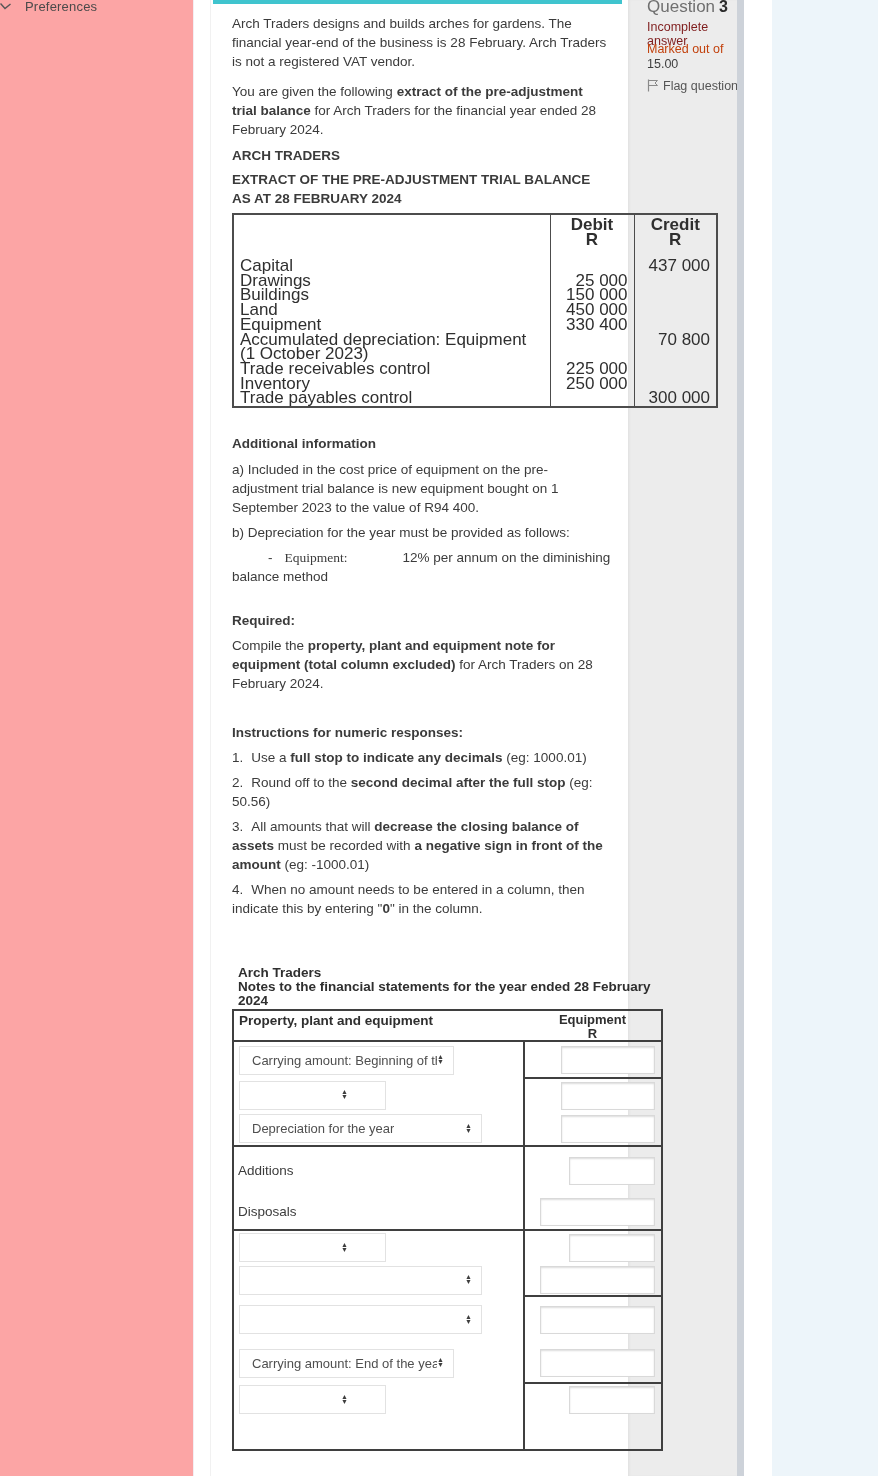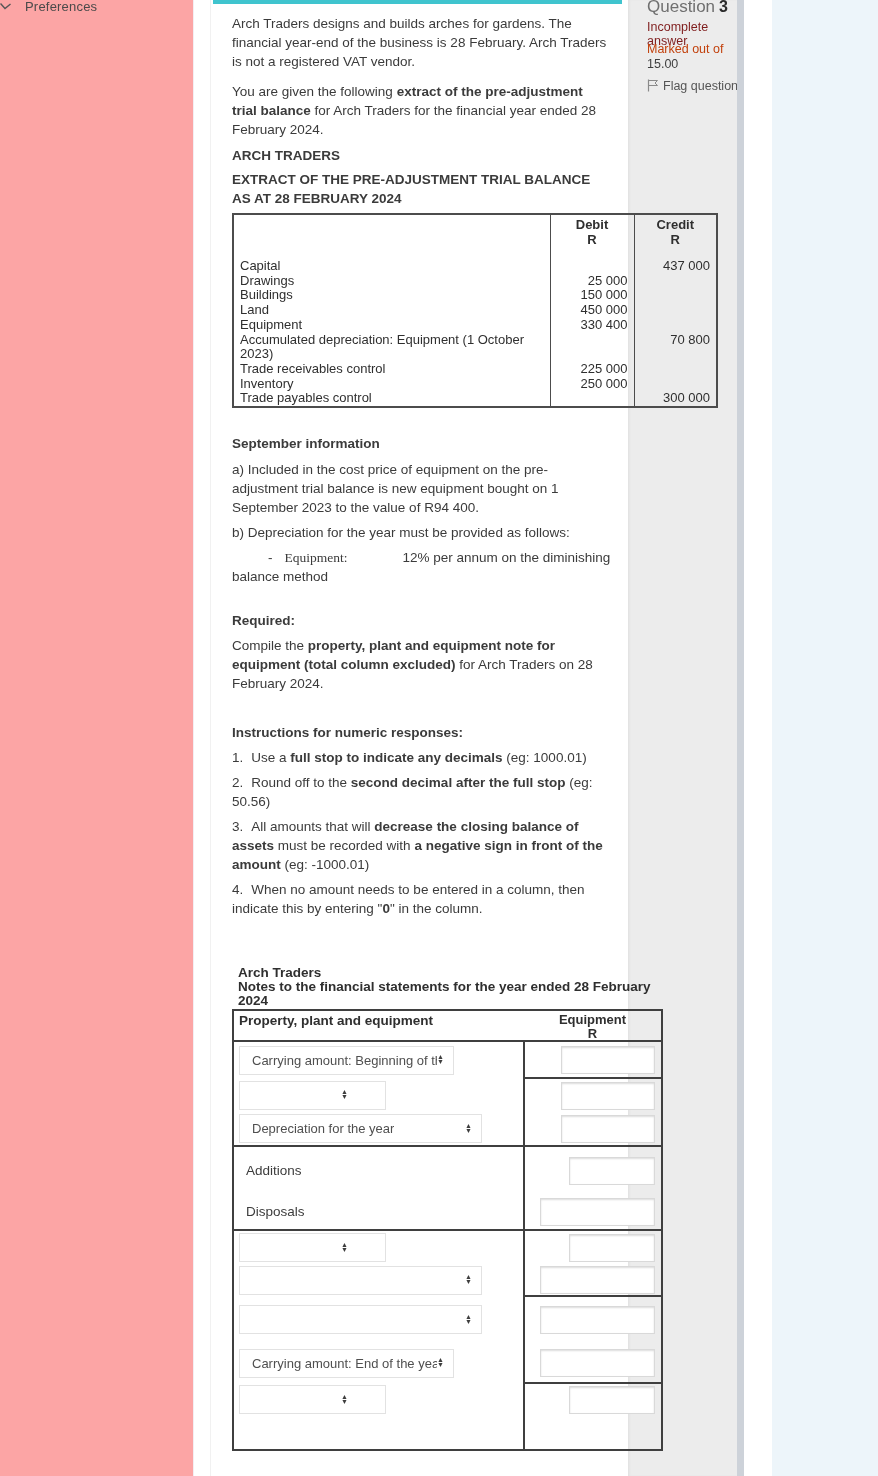--- a/index.html
+++ b/index.html
@@ -38,21 +38,21 @@
   .mb25 { margin-bottom:25px !important; }
   .mb30 { margin-bottom:30px !important; }
   .mb48 { margin-bottom:48px !important; }
   .dash-line { width:390px !important; }
   .dash-line .d1 { margin-left:36px; }
   .dash-line .d2 { margin-left:12px;font-family:Liberation Serif, serif; }
   .dash-line .d3 { margin-left:55px; }
   .inum { margin-right:8px; }
 
   
-  table.tb { border-collapse:collapse; width:484px; margin:5px 0 26px; table-layout:fixed; font-size:13px; color:#2f2f2f; border:2px solid #4c4c4c; background:transparent; }
+  table.tb { border-collapse:collapse; width:484px; margin:5px 0 26px; table-layout:fixed; font-size:17px; color:#2f2f2f; border:2px solid #4c4c4c; background:transparent; }
   table.tb td, table.tb th { padding:0 6px; vertical-align:top; line-height:14.7px; font-weight:normal; }
   table.tb td:nth-child(1), table.tb th:nth-child(1) { border-right:1px solid #4c4c4c; }
   table.tb td:nth-child(2), table.tb th:nth-child(2) { border-right:1px solid #4c4c4c; }
   table.tb thead th { text-align:center; font-weight:bold; padding-top:3px; line-height:14.5px; }
   table.tb .amt { text-align:right; }
   table.tb tr.sp td { height:12px; }
 
   
   .nt-title { font-size:13.5px; font-weight:bold; line-height:14px; margin-left:6px; color:#2f2f2f; width:430px; }
   table.nt { border-collapse:collapse; width:429px; table-layout:fixed; font-size:13px; color:#2f2f2f; border:2px solid #3f3f3f; margin-top:1px; background:transparent; }
@@ -65,21 +65,21 @@
   tr.r1 td.R, tr.r7 td.R, tr.r9 td.R { border-bottom:2px solid #3f3f3f; }
   tr.r3 td, tr.r5 td { border-bottom:2px solid #3f3f3f; }
 
   .sel { display:flex; align-items:center; justify-content:space-between; background:#fff; border:1px solid #e2e2e2; height:29px; margin-left:5px; color:#4f4f4f; font-size:13px; padding:0 9px 0 12px; cursor:pointer; }
   .sel.xl { width:215px; }
   .sel.lg { width:243px; }
   .sel.sm { width:147px; }
   .sel.sm .arrow { margin-right:28px; }
   .sel .txt { white-space:nowrap; overflow:hidden; }
   .arrow { display:flex; flex-direction:column; align-items:center; font-size:7px; line-height:4.6px; color:#3d3d3d; }
-  .lab { font-size:13.5px; color:#3c3c3c; padding-left:12px; }
+  .lab { font-size:13.5px; color:#3c3c3c; padding-left:4px; }
 
   input.inp { display:block; background:#fff; border:1px solid #d9d9d9; box-shadow:inset 0 1px 2px rgba(0,0,0,0.14); height:28px; outline:none; font-size:13px; padding:0 5px; }
   .w-std { width:94px; margin-left:36px; }
   .w-nar { width:86px; margin-left:44px; }
   .w-wide { width:115px; margin-left:15px; }
 </style>
 </head>
 <body>
 
 <div id="page">
@@ -184,21 +184,21 @@
             <td class="amt"></td>
           </tr>
         <tr>
             <td>Trade payables control</td>
             <td class="amt"></td>
             <td class="amt">300 000</td>
           </tr>
       </tbody>
     </table>
 
-    <h3 class="mb7">September information</h3>
+    <h3 class="mb7">Additional information</h3>
     <p class="mb6">a) Included in the cost price of equipment on the pre-adjustment trial balance is new equipment bought on 1 September 2023 to the value of R94 400.</p>
     <p class="mb6">b) Depreciation for the year must be provided as follows:</p>
     <p class="dash-line mb25"><span class="d1">-</span><span class="d2">Equipment:</span><span class="d3">12% per annum on the diminishing balance method</span></p>
 
     <h3 class="mb6">Required:</h3>
     <p class="mb30"><span>Compile the </span><b>property, plant and equipment note for equipment (total column excluded)</b><span> for Arch Traders on 28 February 2024.</span></p>
 
     <h3 class="mb6">Instructions for numeric responses:</h3>
     <p class="mb6"><span class="inum">1.</span><span>Use a </span><b>full stop to indicate any decimals</b><span> (eg: 1000.01)</span></p>
     <p class="mb6"><span class="inum">2.</span><span>Round off to the </span><b>second decimal after the full stop</b><span> (eg: 50.56)</span></p>

